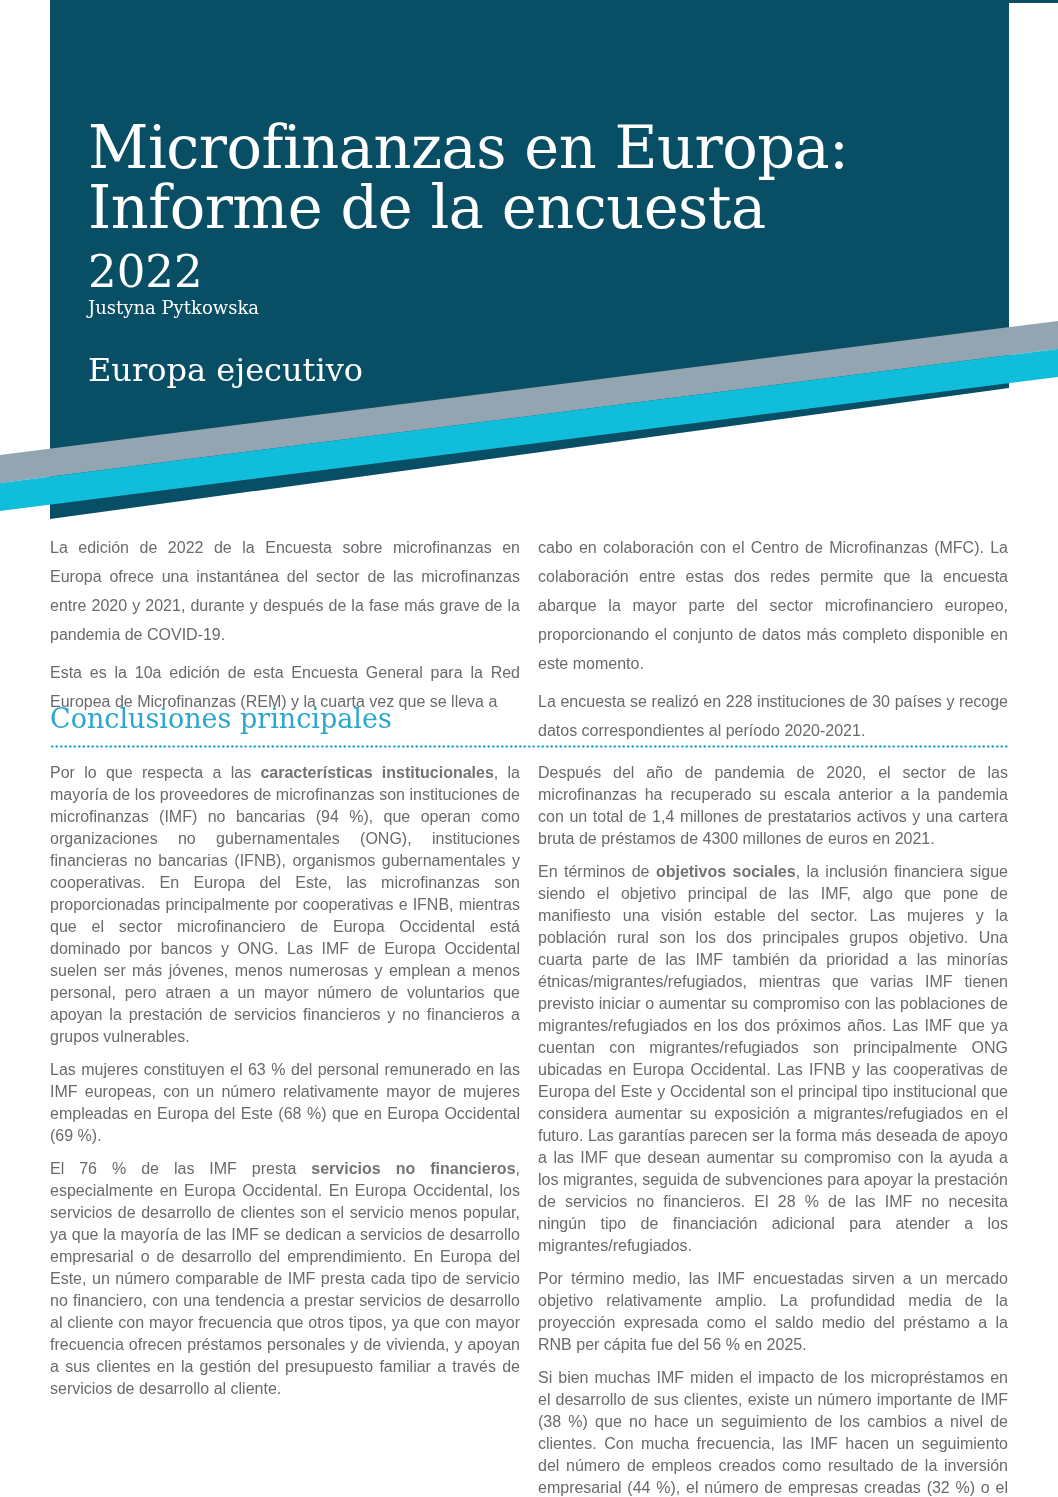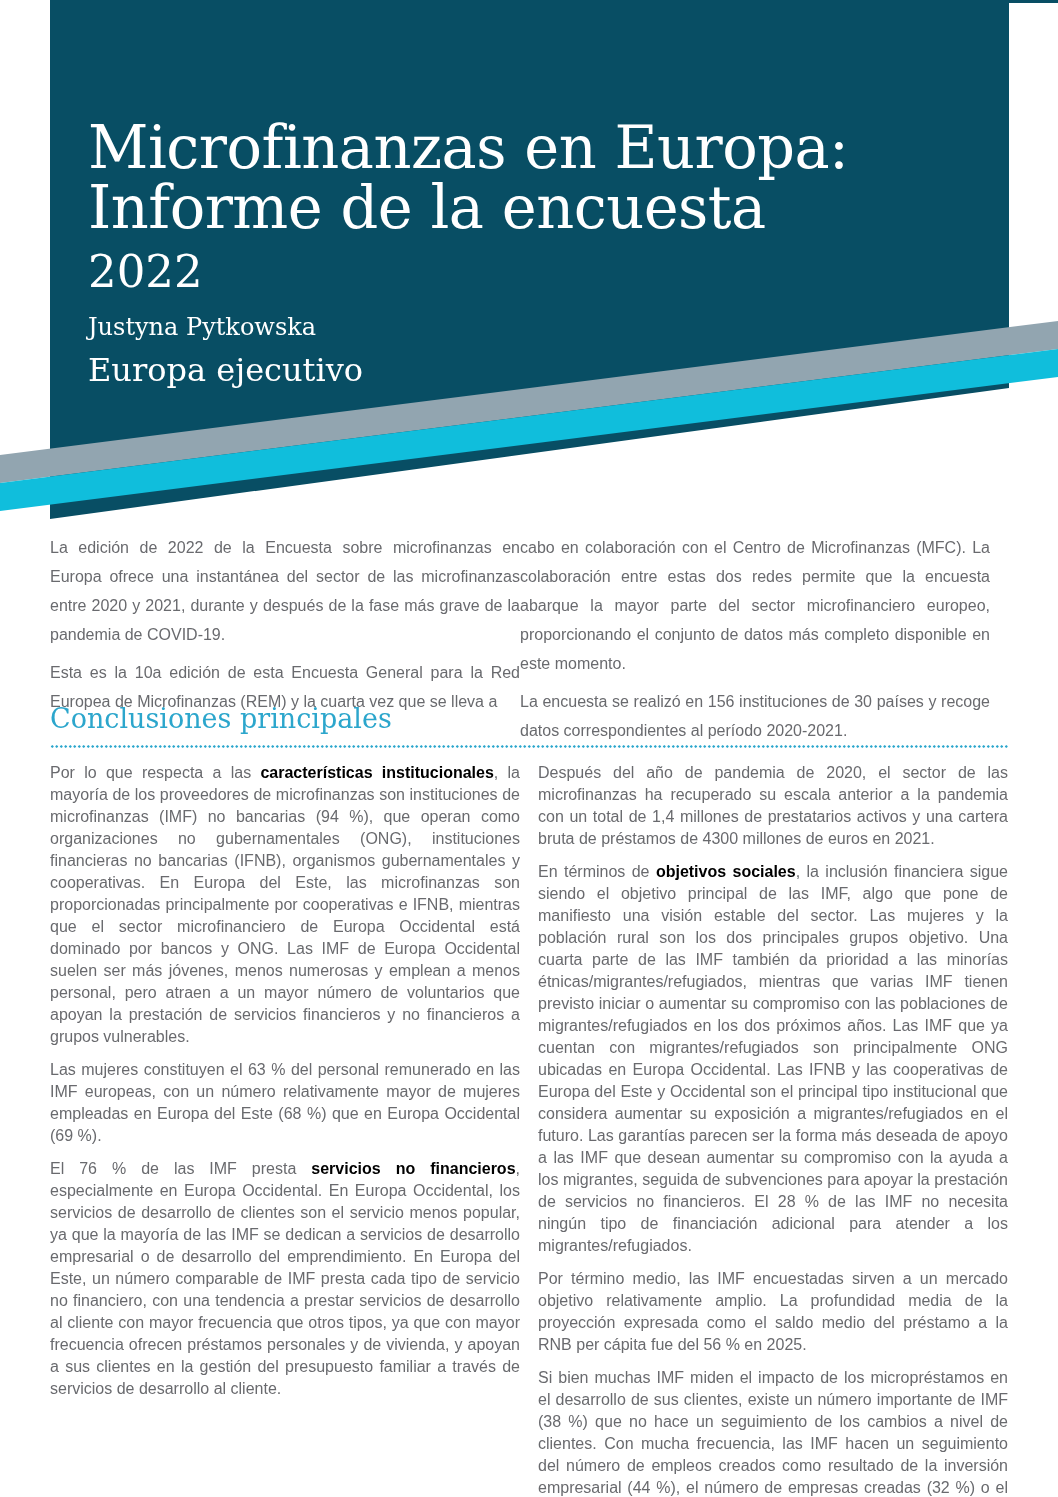--- a/index.html
+++ b/index.html
@@ -38,33 +38,33 @@
     font-family:"DejaVu Serif", serif;
     font-size:59px;line-height:60px;letter-spacing:-0.5px;
     font-weight:normal;margin:0;
   }
   .report-year{
     position:absolute;left:0;top:251px;
     font-family:"DejaVu Serif", serif;
     font-size:45px;line-height:42px;font-weight:normal;
   }
   .report-author{
-    position:absolute;left:0;top:315px;
+    position:absolute;left:0;top:296px;
     font-family:"DejaVu Serif", serif;
-    font-size:24px;line-height:24px;font-weight:normal;
+    font-size:18px;line-height:24px;font-weight:normal;
   }
   .report-subtitle{
     position:absolute;left:0;top:351px;
     font-family:"DejaVu Serif", serif;
     font-size:32px;line-height:38px;font-weight:normal;
   }
   
   .intro{
     position:absolute;left:50px;top:533px;width:958px;
-    display:flex;
+    display:flex;gap:18px;
   }
   .intro .col{width:470px;}
   .intro p{
     margin:0 0 9px 0;
     font-size:16px;line-height:29px;
     color:#696A6E;
     text-align:justify;
   }
   
   .section-heading{
@@ -83,21 +83,21 @@
     position:absolute;left:50px;top:762px;width:958px;
     display:flex;gap:18px;
   }
   .body-cols .col{width:470px;}
   .body-cols p{
     margin:0 0 11px 0;
     font-size:16px;line-height:22px;
     color:#696A6E;
     text-align:justify;
   }
-  .hl{color:#000000;font-weight:bold;}
+  .hl{color:#737373;font-weight:bold;}
 </style>
 </head>
 <body>
 
 <div class="page">
 
   <div class="band-layer">
     <div class="teal-box"></div>
     <div class="top-edge-bar"></div>
     <div class="stripe-gray"></div>
@@ -112,21 +112,21 @@
     <div class="report-subtitle">Europa ejecutivo</div>
   </div>
 
   <div class="intro">
     <div class="col">
       <p><span>La edición de 2022 de la Encuesta sobre microfinanzas en Europa ofrece una instantánea del sector de las microfinanzas entre 2020 y 2021, durante y después de la fase más grave de la pandemia de COVID-19.</span></p>
       <p><span>Esta es la 10a edición de esta Encuesta General para la Red Europea de Microfinanzas (REM) y la cuarta vez que se lleva a</span></p>
     </div>
     <div class="col">
       <p><span>cabo en colaboración con el Centro de Microfinanzas (MFC). La colaboración entre estas dos redes permite que la encuesta abarque la mayor parte del sector microfinanciero europeo, proporcionando el conjunto de datos más completo disponible en este momento.</span></p>
-      <p><span>La encuesta se realizó en 156 instituciones de 30 países y recoge datos correspondientes al período 2020-2021.</span></p>
+      <p><span>La encuesta se realizó en 228 instituciones de 30 países y recoge datos correspondientes al período 2020-2021.</span></p>
     </div>
   </div>
 
   <h2 class="section-heading">Conclusiones principales</h2>
   <div class="dotted-divider"></div>
 
   <div class="body-cols">
     <div class="col">
       <p><span>Por lo que respecta a las </span><span class="hl">características institucionales</span><span>, la mayoría de los proveedores de microfinanzas son instituciones de microfinanzas (IMF) no bancarias (94 %), que operan como organizaciones no gubernamentales (ONG), instituciones financieras no bancarias (IFNB), organismos gubernamentales y cooperativas. En Europa del Este, las microfinanzas son proporcionadas principalmente por cooperativas e IFNB, mientras que el sector microfinanciero de Europa Occidental está dominado por bancos y ONG. Las IMF de Europa Occidental suelen ser más jóvenes, menos numerosas y emplean a menos personal, pero atraen a un mayor número de voluntarios que apoyan la prestación de servicios financieros y no financieros a grupos vulnerables.</span></p>
       <p><span>Las mujeres constituyen el 63 % del personal remunerado en las IMF europeas, con un número relativamente mayor de mujeres empleadas en Europa del Este (68 %) que en Europa Occidental (69 %).</span></p>

